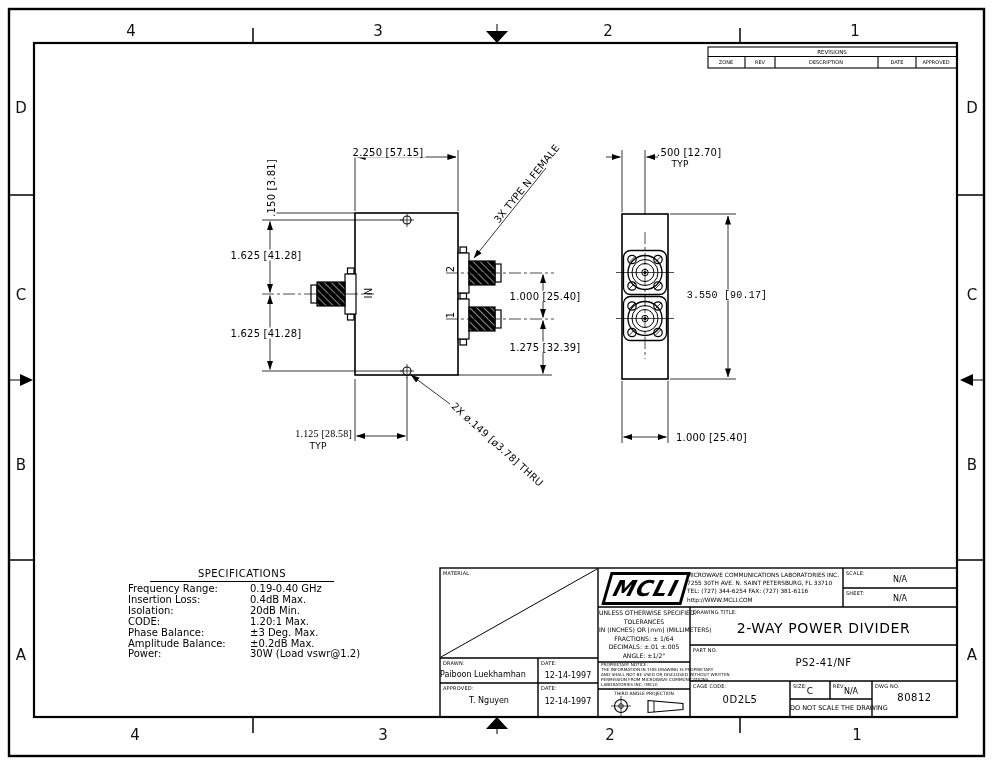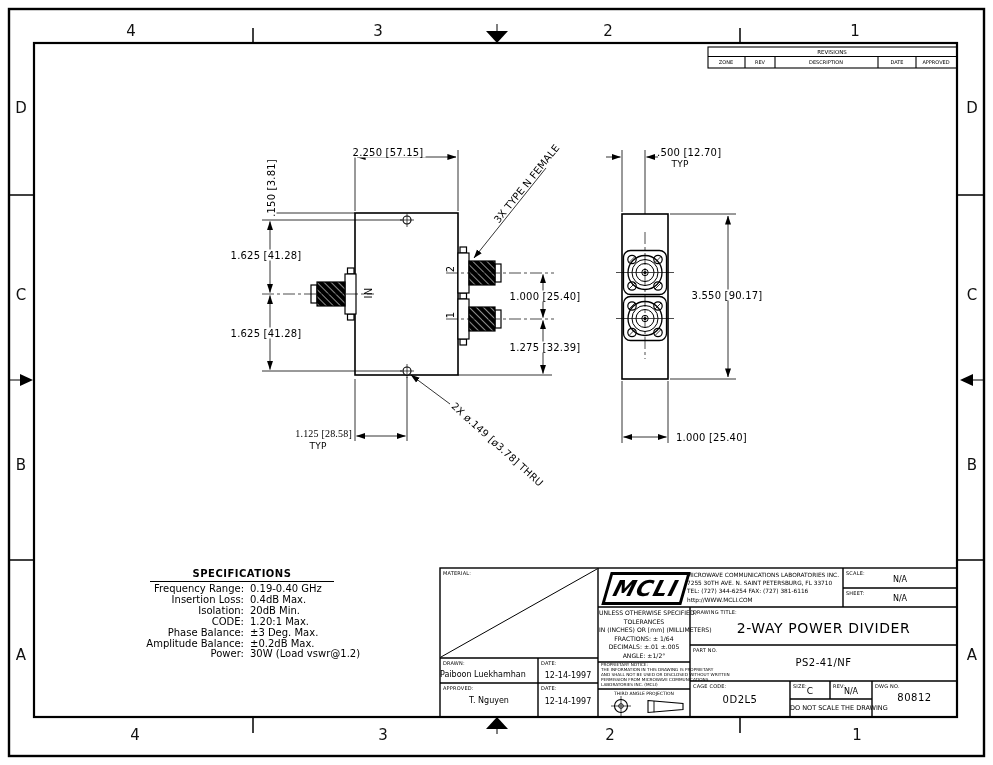--- a/index.html
+++ b/index.html
@@ -8,21 +8,21 @@
   .abs{position:absolute;white-space:nowrap;}
   .zone{font-size:15px;color:#111;transform:translate(-50%,-50%);}
   .dim{font-size:10px;letter-spacing:.2px;}
   .dimbg{background:#fff;padding:0 2px;}
   .ctr{transform:translate(-50%,-50%);}
   .lbl{font-size:5px;letter-spacing:.2px;}
   .val{font-size:8px;}
   .big{font-size:10px;letter-spacing:.5px;}
   .tcenter{text-align:center;}
   .specrow{display:flex;font-size:10px;line-height:10.9px;}
-  .speclab{width:116px;text-align:right;}
+  .speclab{width:116px;}
   .specval{padding-left:6px;text-align:left;}
   .logo{border:3px solid #000;transform:skewX(-16deg);display:flex;
         align-items:center;justify-content:center;font-weight:bold;
         font-style:italic;font-size:22px;letter-spacing:1px;}
   svg{position:absolute;left:0;top:0;}
 </style>
 </head>
 <body>
 
 <div class="page">
@@ -256,24 +256,24 @@
 <div class="abs dim" style="left:352px;top:433px;transform:translate(-100%,-50%);font-family:Liberation Serif, serif;">1.125 [28.58]</div>
 <div class="abs dim ctr" style="left:318px;top:446px;font-size:9px;">TYP</div>
 <div class="abs dim" style="left:453px;top:399px;transform-origin:left center;transform:rotate(42deg);">2X ø.149 [ø3.78] THRU</div>
 <div class="abs dim" style="left:496px;top:216px;transform-origin:left center;transform:rotate(-51deg);">3X TYPE N FEMALE</div>
 <div class="abs dim" style="left:368px;top:293px;transform:translate(-50%,-50%) rotate(-90deg);">IN</div>
 <div class="abs dim" style="left:450px;top:269px;transform:translate(-50%,-50%) rotate(-90deg);">2</div>
 <div class="abs dim" style="left:450px;top:315px;transform:translate(-50%,-50%) rotate(-90deg);">1</div>
 
 <div class="abs dim" style="left:657px;top:152px;transform:translate(0,-50%);">.500 [12.70]</div>
 <div class="abs dim ctr" style="left:680px;top:164px;font-size:9px;">TYP</div>
-<div class="abs dim dimbg ctr" style="left:727px;top:295px;">3.550 [90.17]</div>
+<div class="abs dim dimbg ctr" style="left:727px;top:295px;font-family:Liberation Mono, monospace;">3.550 [90.17]</div>
 <div class="abs dim" style="left:676px;top:437px;transform:translate(0,-50%);">1.000 [25.40]</div>
 
-<div class="abs" style="left:150px;top:568px;width:184px;text-align:center;font-size:10px;letter-spacing:.5px;border-bottom:1.2px solid #000;padding-bottom:2px;font-weight:bold;">SPECIFICATIONS</div>
+<div class="abs" style="left:150px;top:568px;width:184px;text-align:center;font-size:10px;letter-spacing:.5px;border-bottom:1.2px solid #000;padding-bottom:2px;">SPECIFICATIONS</div>
 <div class="abs" style="left:128px;top:584px;">
   <div class="specrow">
         <span class="speclab">Frequency Range:</span>
         <span class="specval">0.19-0.40 GHz</span>
       </div>
   <div class="specrow">
         <span class="speclab">Insertion Loss:</span>
         <span class="specval">0.4dB Max.</span>
       </div>
   <div class="specrow">

